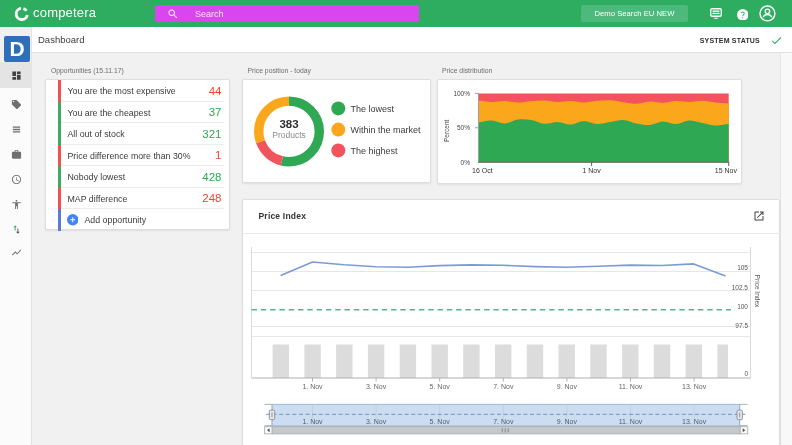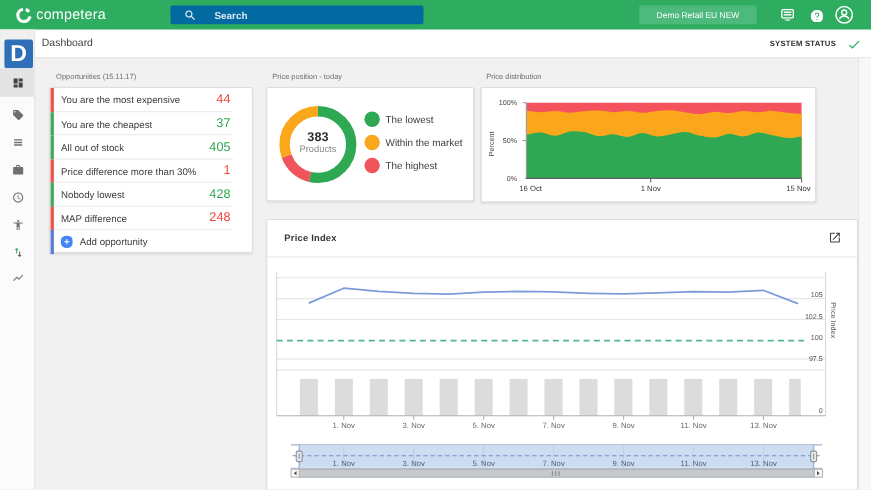--- a/index.html
+++ b/index.html
@@ -9,27 +9,27 @@
 </style>
 </head>
 <body>
 
 <div class="abs" style="left:0;top:0;width:792px;height:27px;background:#2ead60;">
   <svg class="abs" style="left:14px;top:6px;" width="16" height="16" viewBox="0 0 16 16">
     <path d="M 9.4 2.55 A 5.6 5.6 0 0 1 12.4 4.7" fill="none" stroke="#ffffff" stroke-width="2.8"></path>
     <path d="M 13.3 8.9 A 5.6 5.6 0 1 1 7.0 2.36" fill="none" stroke="#ffffff" stroke-width="2.8"></path>
   </svg>
   <div class="abs" style="left:33px;top:5px;font-size:13px;color:#ffffff;letter-spacing:0.2px;">competera</div>
-  <div class="abs" style="left:155px;top:4.5px;width:230px;height:17.7px;background:#0369a1;border-radius:2px;font-weight:bold;">
+  <div class="abs" style="left:155px;top:4.5px;width:264px;height:17.7px;background:#d946ef;border-radius:2px;">
     <svg class="abs" style="left:12px;top:3.5px;" width="12" height="12" viewBox="0 0 24 24">
       <path d="M15.5 14h-.79l-.28-.27C15.41 12.59 16 11.11 16 9.5 16 5.91 13.09 3 9.5 3S3 5.91 3 9.5 5.91 16 9.5 16c1.61 0 3.09-.59 4.23-1.57l.27.28v.79l5 4.99L20.49 19l-4.99-5zm-6 0C7.01 14 5 11.99 5 9.5S7.01 5 9.5 5 14 7.01 14 9.5 11.99 14 9.5 14z" fill="#f4fcf8"></path>
     </svg>
     <div class="abs" style="left:40px;top:4.5px;font-size:9px;color:rgba(255,255,255,0.85);">Search</div>
   </div>
-  <div class="abs" style="left:581px;top:4.5px;width:107px;height:17px;background:#4eb97c;border-radius:2px;text-align:center;line-height:17px;font-size:7.7px;color:#ffffff;">Demo Retail EU NEW</div>
+  <div class="abs" style="left:581px;top:4.5px;width:107px;height:17px;background:#4eb97c;border-radius:2px;text-align:center;line-height:17px;font-size:7.7px;color:#ffffff;">Demo Search EU NEW</div>
   <svg class="abs" style="left:710px;top:8px;" width="12" height="12" viewBox="0 0 24 24">
     <rect x="1.5" y="1.5" width="21" height="15" rx="2.5" fill="none" stroke="#ffffff" stroke-width="2.6"></rect>
     <rect x="5" y="5" width="14" height="2.6" fill="#ffffff"></rect>
     <rect x="5" y="9.6" width="14" height="2.6" fill="#ffffff"></rect>
     <path d="M6 19.5c1.7 1.5 4 2.3 6 2.3s4.3-.8 6-2.3z" fill="#ffffff"></path>
   </svg>
   <svg class="abs" style="left:736.7px;top:8.6px;" width="11.6" height="11.6" viewBox="0 0 24 24">
     <circle cx="12" cy="12" r="12" fill="#ffffff"></circle>
     <path d="M13 19h-2v-2h2v2zm2.07-7.75l-.9.92C13.45 12.9 13 13.5 13 15h-2v-.5c0-1.1.45-2.1 1.17-2.83l1.24-1.26c.37-.36.59-.86.59-1.41 0-1.1-.9-2-2-2s-2 .9-2 2H8c0-2.21 1.79-4 4-4s4 1.79 4 4c0 .88-.36 1.68-.93 2.25z" fill="#2ead60"></path>
   </svg>
@@ -93,21 +93,21 @@
       <b style="color:#f44336;">44</b>
     </div>
   <div class="opp-row" style="top:21.5px;">
       <i style="background:#43a862;"></i>
       <span>You are the cheapest</span>
       <b style="color:#2fa651;">37</b>
     </div>
   <div class="opp-row" style="top:43px;text-align:center;">
       <i style="background:#43a862;"></i>
       <span>All out of stock</span>
-      <b style="color:#2fa651;">405</b>
+      <b style="color:#2fa651;">321</b>
     </div>
   <div class="opp-row" style="top:64.5px;">
       <i style="background:#ef5350;"></i>
       <span>Price difference more than 30%</span>
       <b style="color:#f44336;">1</b>
     </div>
   <div class="opp-row" style="top:86px;">
       <i style="background:#43a862;"></i>
       <span>Nobody lowest</span>
       <b style="color:#2fa651;">428</b>
@@ -120,21 +120,21 @@
   <div class="opp-row" style="top:129px;border-bottom:none;">
       <i style="background:#5b7bd5;"></i>
     <svg style="position:absolute;left:9px;top:5px;" width="11.5" height="11.5" viewBox="0 0 24 24">
         <circle cx="12" cy="12" r="12" fill="#4285f4"></circle>
         <path d="M13 7h-2v4H7v2h4v4h2v-4h4v-2h-4z" fill="#ffffff"></path>
       </svg>
     <span style="left:27px;">Add opportunity</span>
     </div>
 </div>
 <style>
-  .opp-row { position:absolute; left:0; width:166px; height:21.5px; border-bottom:1px solid #ebebeb; }
+  .opp-row { position:absolute; left:12px; width:166px; height:21.5px; border-bottom:1px solid #ebebeb; }
   .opp-row i { position:absolute; left:0; top:0; width:3px; height:21.5px; }
   .opp-row span { position:absolute; left:10px; top:6px; font-size:8.8px; color:#3b3b3b; }
   .opp-row b { position:absolute; right:2px; top:4.5px; font-size:11.5px; font-weight:normal; }
 </style>
 
 <div class="abs" style="left:242px;top:79px;width:188.5px;height:104px;background:#ffffff;border:1px solid #dedede;border-radius:2px;box-shadow:0 1px 2px rgba(0,0,0,0.08);"></div>
 <svg class="abs" style="left:242px;top:79px;" width="188" height="104" viewBox="0 0 188 104">
   <g transform="rotate(-90 47 52.4)">
     <circle cx="47" cy="52.4" r="30.3" fill="none" stroke="#2ea853" stroke-width="9.4" stroke-dasharray="102.27 88.11"></circle>
     <circle cx="47" cy="52.4" r="30.3" fill="none" stroke="#f1545c" stroke-width="9.4" stroke-dasharray="29.72 160.66" stroke-dashoffset="-102.27"></circle>

